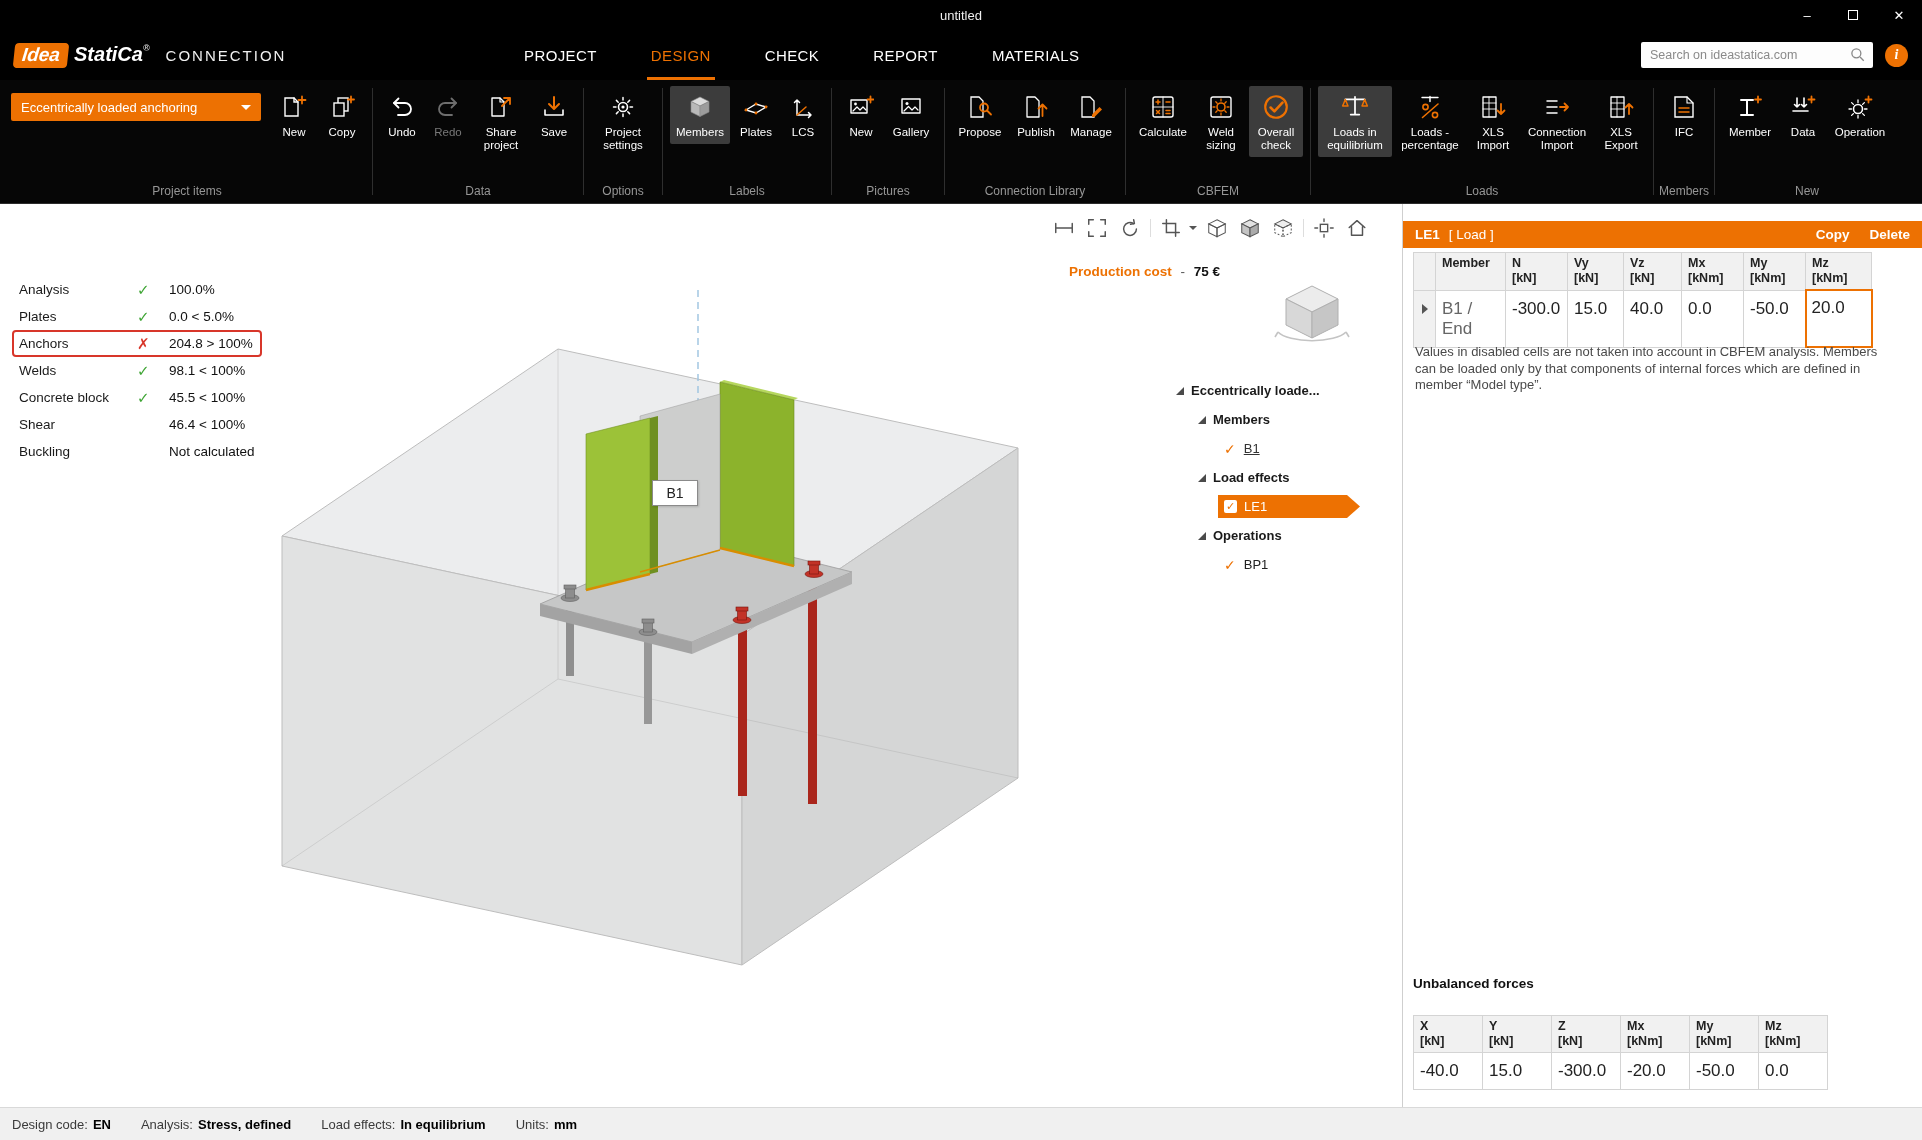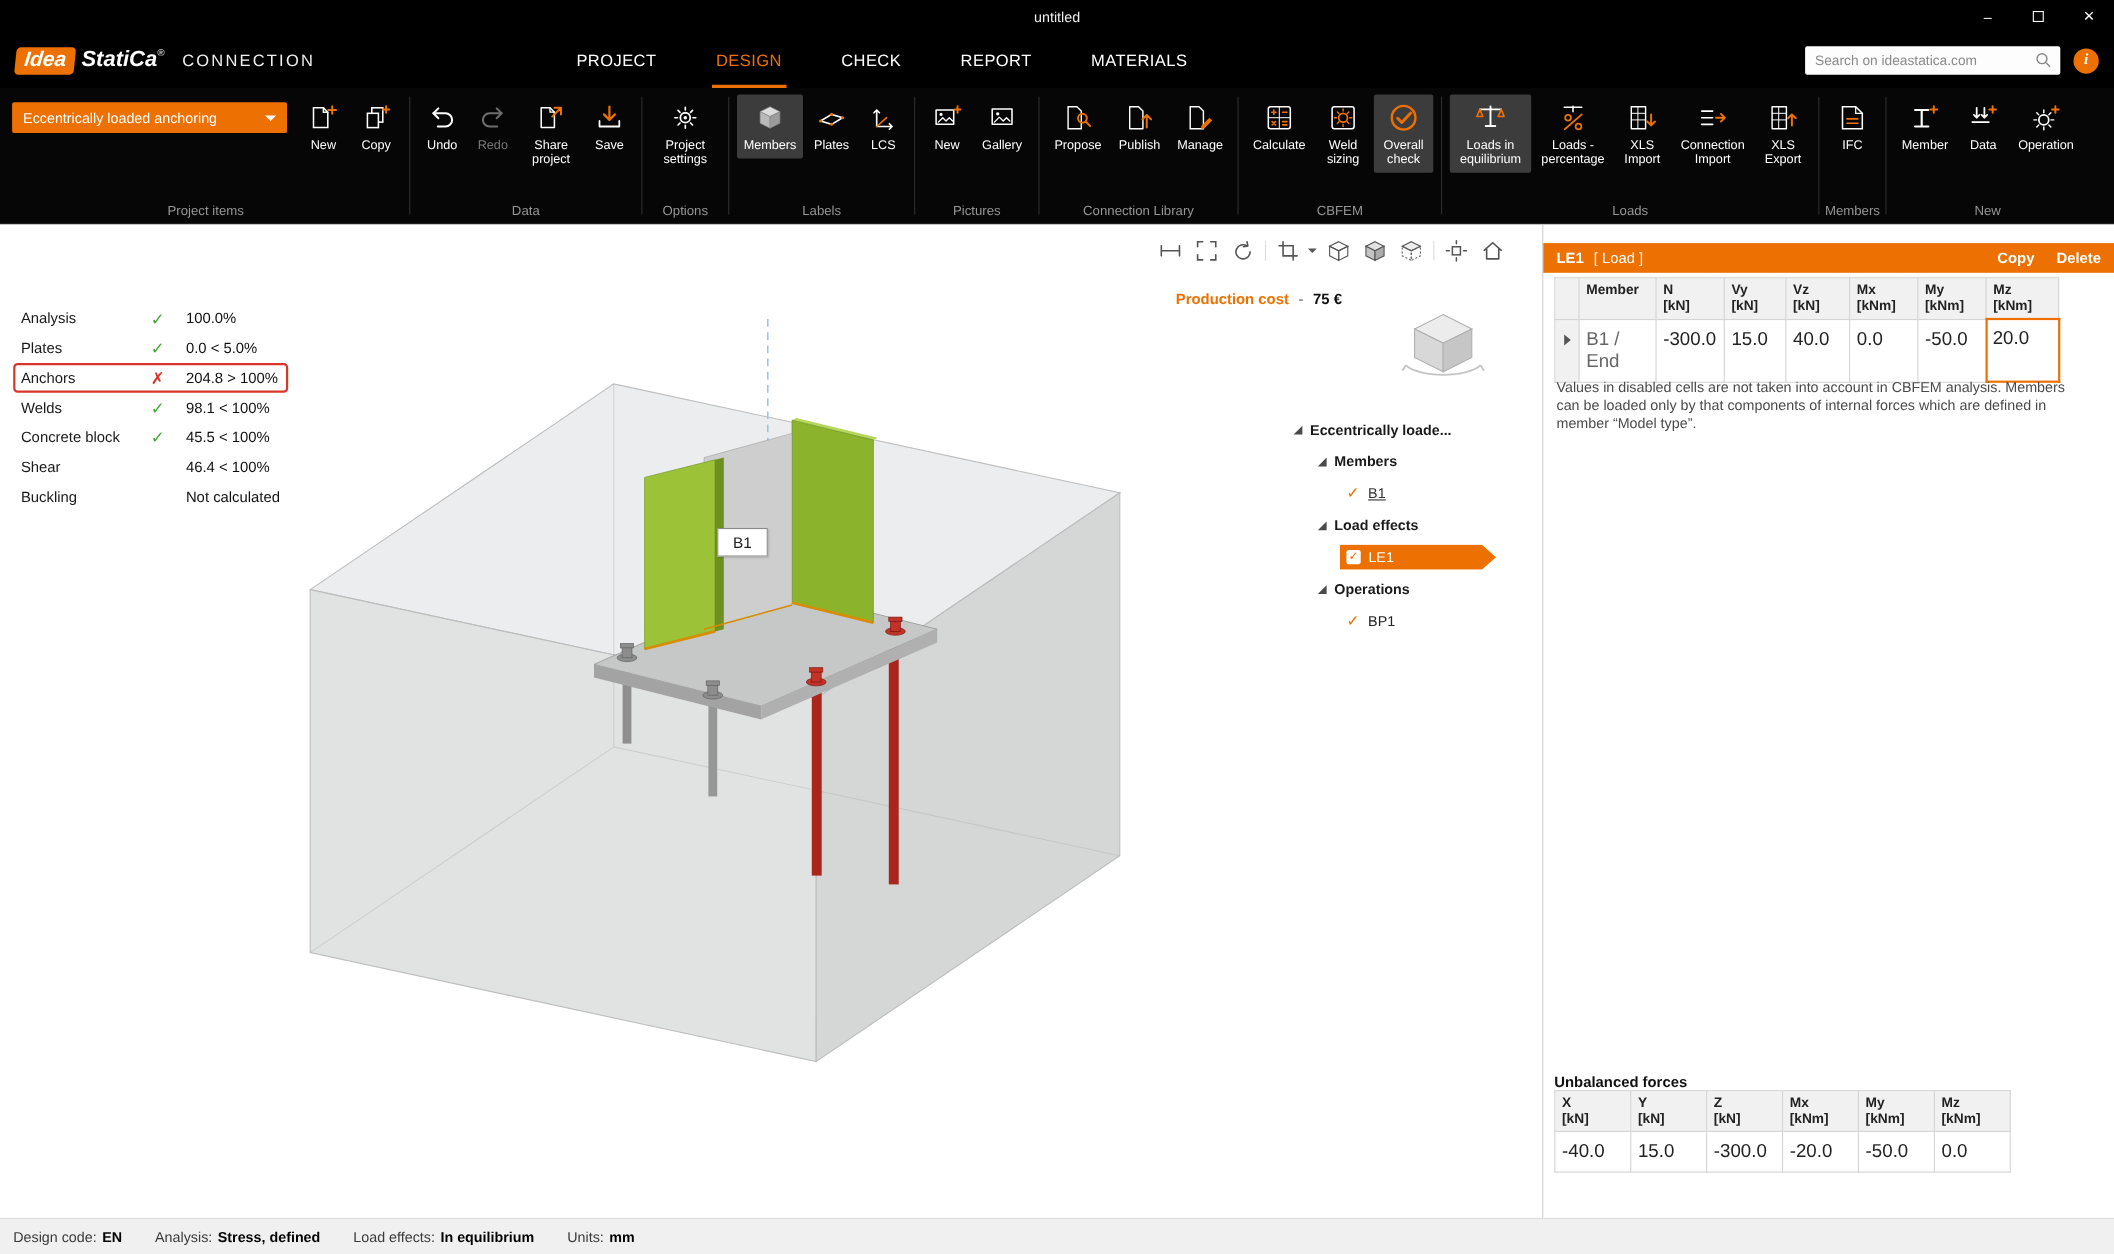--- a/index.html
+++ b/index.html
@@ -90,21 +90,21 @@
   .ltable th,.ltable td,.utable th,.utable td{border:1px solid #d4d4d4;font-size:12.5px;text-align:left;vertical-align:top}
   .ltable th,.utable th{background:#f1f1f1;font-weight:bold;padding:3px 6px;line-height:15px}
   .ltable td,.utable td{padding:8px 6px;font-size:17px;background:#fff}
   th .unit{display:block;font-weight:bold}
   td.expander{background:#f1f1f1;width:22px;padding:8px 4px}
   .arr-r{display:inline-block;width:0;height:0;border-top:5px solid transparent;border-bottom:5px solid transparent;border-left:6px solid #555;margin-left:4px}
   td.member-cell{color:#666}
   td.sel{border:2px solid #ED7102;padding:7px 5px}
   .props-note{position:absolute;top:140px;left:12px;width:472px;font-size:13px;line-height:16.5px;color:#4a4a4a}
   .unbalanced{position:absolute;top:772px;left:10px}
-  .unb-title{font-weight:bold;font-size:13.5px;color:#111;margin-bottom:0}
+  .unb-title{font-weight:bold;font-size:13.5px;color:#111;margin-bottom:24px}
   
   .statusbar{height:33px;background:#f0f0f0;border-top:1px solid #d9d9d9;display:flex;align-items:center;
     padding:0 12px;font-size:13px;color:#333}
   .sb-label{color:#3a3a3a}
   .sb-value{font-weight:bold;color:#000;margin-left:5px;margin-right:30px}
 </style>
 </head>
 <body>
 
 <div class="window">

